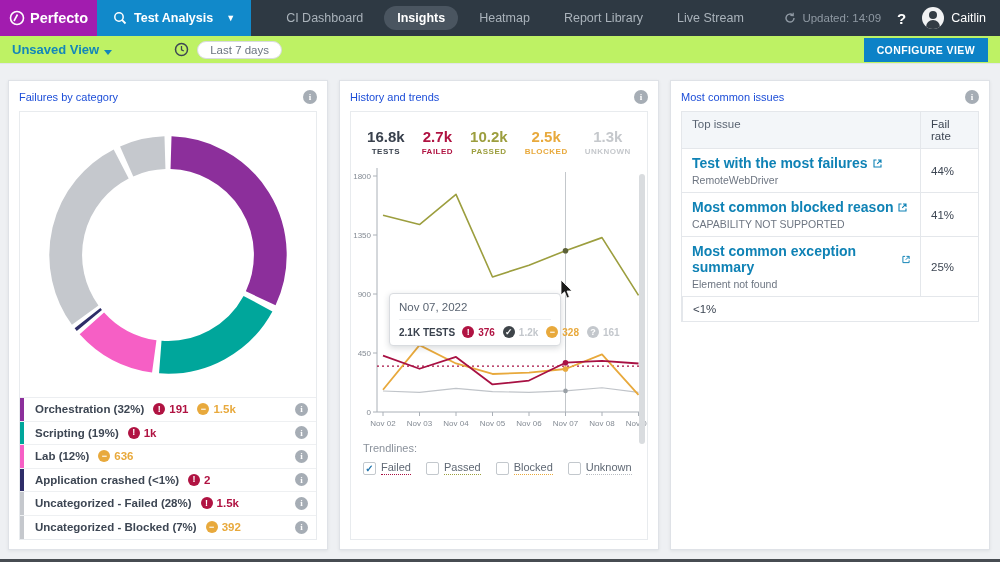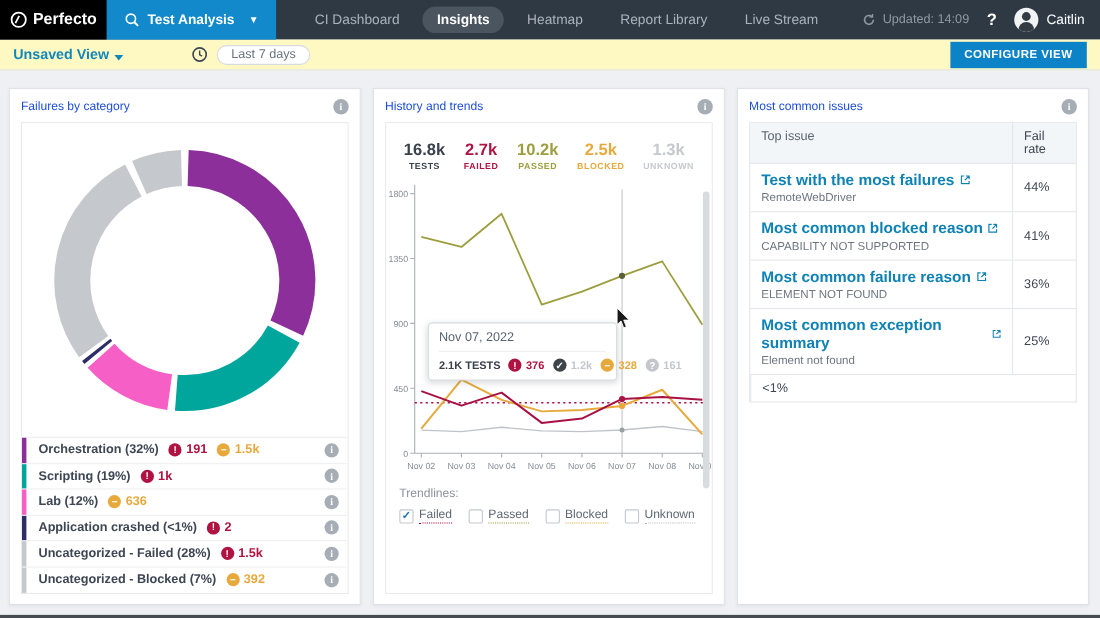--- a/index.html
+++ b/index.html
@@ -1,36 +1,36 @@
 <!DOCTYPE html>
 <html><head>
 <meta charset="utf-8">
 <style>
   * { box-sizing: border-box; margin: 0; padding: 0; }
   html,body { width:1000px; height:562px; overflow:hidden; }
   body { font-family:"Liberation Sans", sans-serif; background:#eef0f3; position:relative; }
 
   
   .topnav { height:36px; background:#2e3943; display:flex; align-items:center; color:#fff; }
-  .brand { width:97px; height:100%; background:#000000; display:flex; align-items:center; justify-content:center; gap:5px; font-weight:bold; font-size:14.5px; }
+  .brand { width:97px; height:100%; background:#a21caf; display:flex; align-items:center; justify-content:center; gap:5px; font-weight:bold; font-size:14.5px; }
   .product { height:100%; background:#1189ca; display:flex; align-items:center; gap:7px; padding:0 16px; font-size:12.5px; font-weight:bold; cursor:pointer; }
   .product .caret { font-size:9px; margin-left:6px; }
   .nav-items { display:flex; align-items:center; gap:8px; margin-left:22px; }
   .nav-item { color:#aab3bb; font-size:12.5px; padding:5px 13px; cursor:pointer; white-space:nowrap; }
   .nav-item.active { background:#4a5560; color:#fff; font-weight:bold; border-radius:13px; }
   .nav-right { margin-left:auto; display:flex; align-items:center; gap:16px; padding-right:14px; }
   .updated { display:flex; align-items:center; gap:6px; color:#8f99a3; font-size:11.5px; }
   .help { color:#fff; font-size:15px; font-weight:bold; cursor:pointer; }
   .user { display:flex; align-items:center; gap:7px; font-size:12.5px; cursor:pointer; }
   .avatar { width:22px; height:22px; border-radius:50%; background:#f2f3f4; position:relative; overflow:hidden; }
   .avatar .head { position:absolute; width:8px; height:8px; border-radius:50%; background:#333c44; left:7px; top:4px; }
   .avatar .body { position:absolute; width:14px; height:9px; border-radius:7px 7px 0 0; background:#333c44; left:4px; top:13px; }
 
   
-  .toolbar { height:28px; background:#fef9c3; border-bottom:1px solid #e2e5e9; display:flex; align-items:center; padding:0 12px; }
+  .toolbar { height:28px; background:#bef264; border-bottom:1px solid #e2e5e9; display:flex; align-items:center; padding:0 12px; }
   .view-sel { color:#1286ba; font-weight:bold; font-size:13px; display:flex; align-items:center; gap:5px; cursor:pointer; }
   .view-sel .tri { width:0; height:0; border-left:4px solid transparent; border-right:4px solid transparent; border-top:5px solid #1286ba; margin-top:5px; }
   .time { display:flex; align-items:center; gap:8px; margin-left:62px; }
   .chip { border:1px solid #d8dbdf; border-radius:12px; padding:2px 12px; color:#6b7480; font-size:11.5px; background:#fff; cursor:pointer; }
   .cfg-btn { margin-left:auto; background:#0c82c7; border:none; color:#fff; font-family:inherit; font-size:10.5px; font-weight:bold; letter-spacing:.4px; padding:6px 13px; cursor:pointer; }
 
   
   .main { display:flex; gap:11px; padding:16px 8px 0 8px; }
   .panel { width:320px; height:470px; background:#fff; border:1px solid #dfe2e7; box-shadow:0 1px 3px rgba(40,50,60,.08); padding:9px 10px; display:flex; flex-direction:column; }
   .panel-head { display:flex; align-items:center; justify-content:space-between; margin-bottom:7px; }
@@ -340,30 +340,20 @@
               <div class="issue-link">Most common blocked reason<svg width="9" height="9" viewBox="0 0 9 9">
                   <path d="M3.5 1 H1 V8 H8 V5.5" fill="none" stroke="#0f82b5" stroke-width="1.1"></path>
                   <path d="M5 1 H8 V4 M8 1 L4.2 4.8" fill="none" stroke="#0f82b5" stroke-width="1.1"></path>
                 </svg></div>
               <div class="issue-detail">CAPABILITY NOT SUPPORTED</div>
             </div>
             <div class="tc rate">41%</div>
           </div>
           <div class="tr">
             <div class="tc">
-              <div class="issue-link">Most common failure reason<svg width="9" height="9" viewBox="0 0 9 9">
-                  <path d="M3.5 1 H1 V8 H8 V5.5" fill="none" stroke="#0f82b5" stroke-width="1.1"></path>
-                  <path d="M5 1 H8 V4 M8 1 L4.2 4.8" fill="none" stroke="#0f82b5" stroke-width="1.1"></path>
-                </svg></div>
-              <div class="issue-detail">ELEMENT NOT FOUND</div>
-            </div>
-            <div class="tc rate">36%</div>
-          </div>
-          <div class="tr">
-            <div class="tc">
               <div class="issue-link">Most common exception summary<svg width="9" height="9" viewBox="0 0 9 9">
                   <path d="M3.5 1 H1 V8 H8 V5.5" fill="none" stroke="#0f82b5" stroke-width="1.1"></path>
                   <path d="M5 1 H8 V4 M8 1 L4.2 4.8" fill="none" stroke="#0f82b5" stroke-width="1.1"></path>
                 </svg></div>
               <div class="issue-detail">Element not found</div>
             </div>
             <div class="tc rate">25%</div>
           </div>
           <div class="tr">
             <div class="tc rate">&lt;1%</div>

